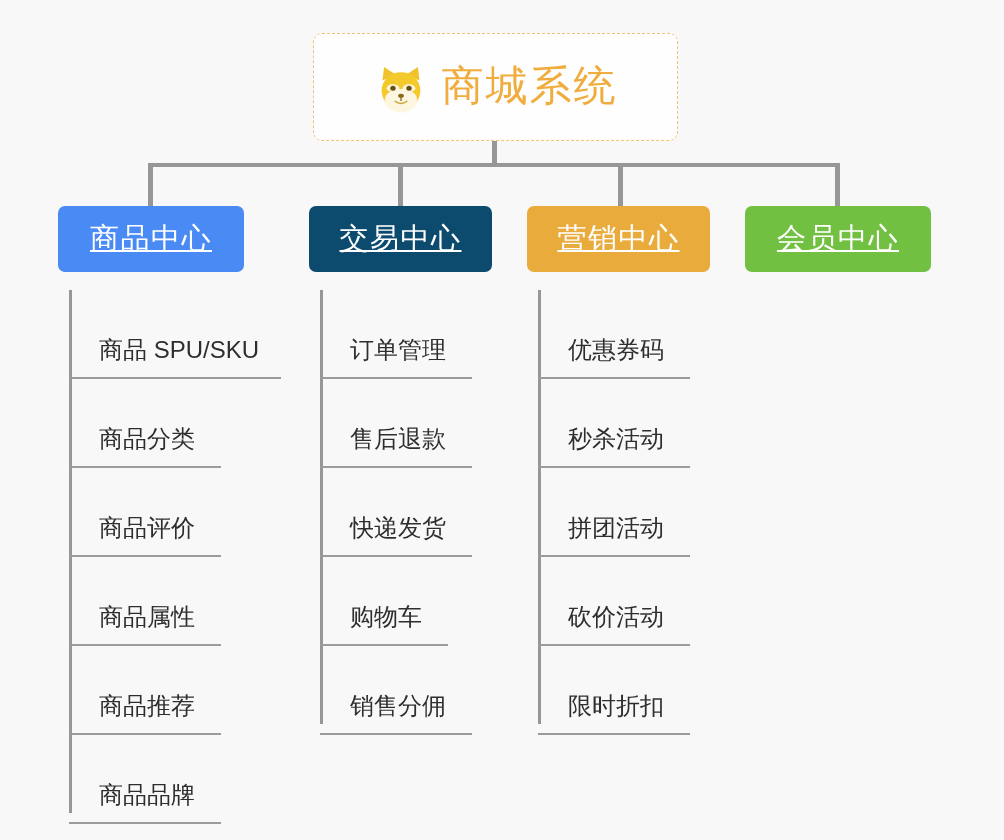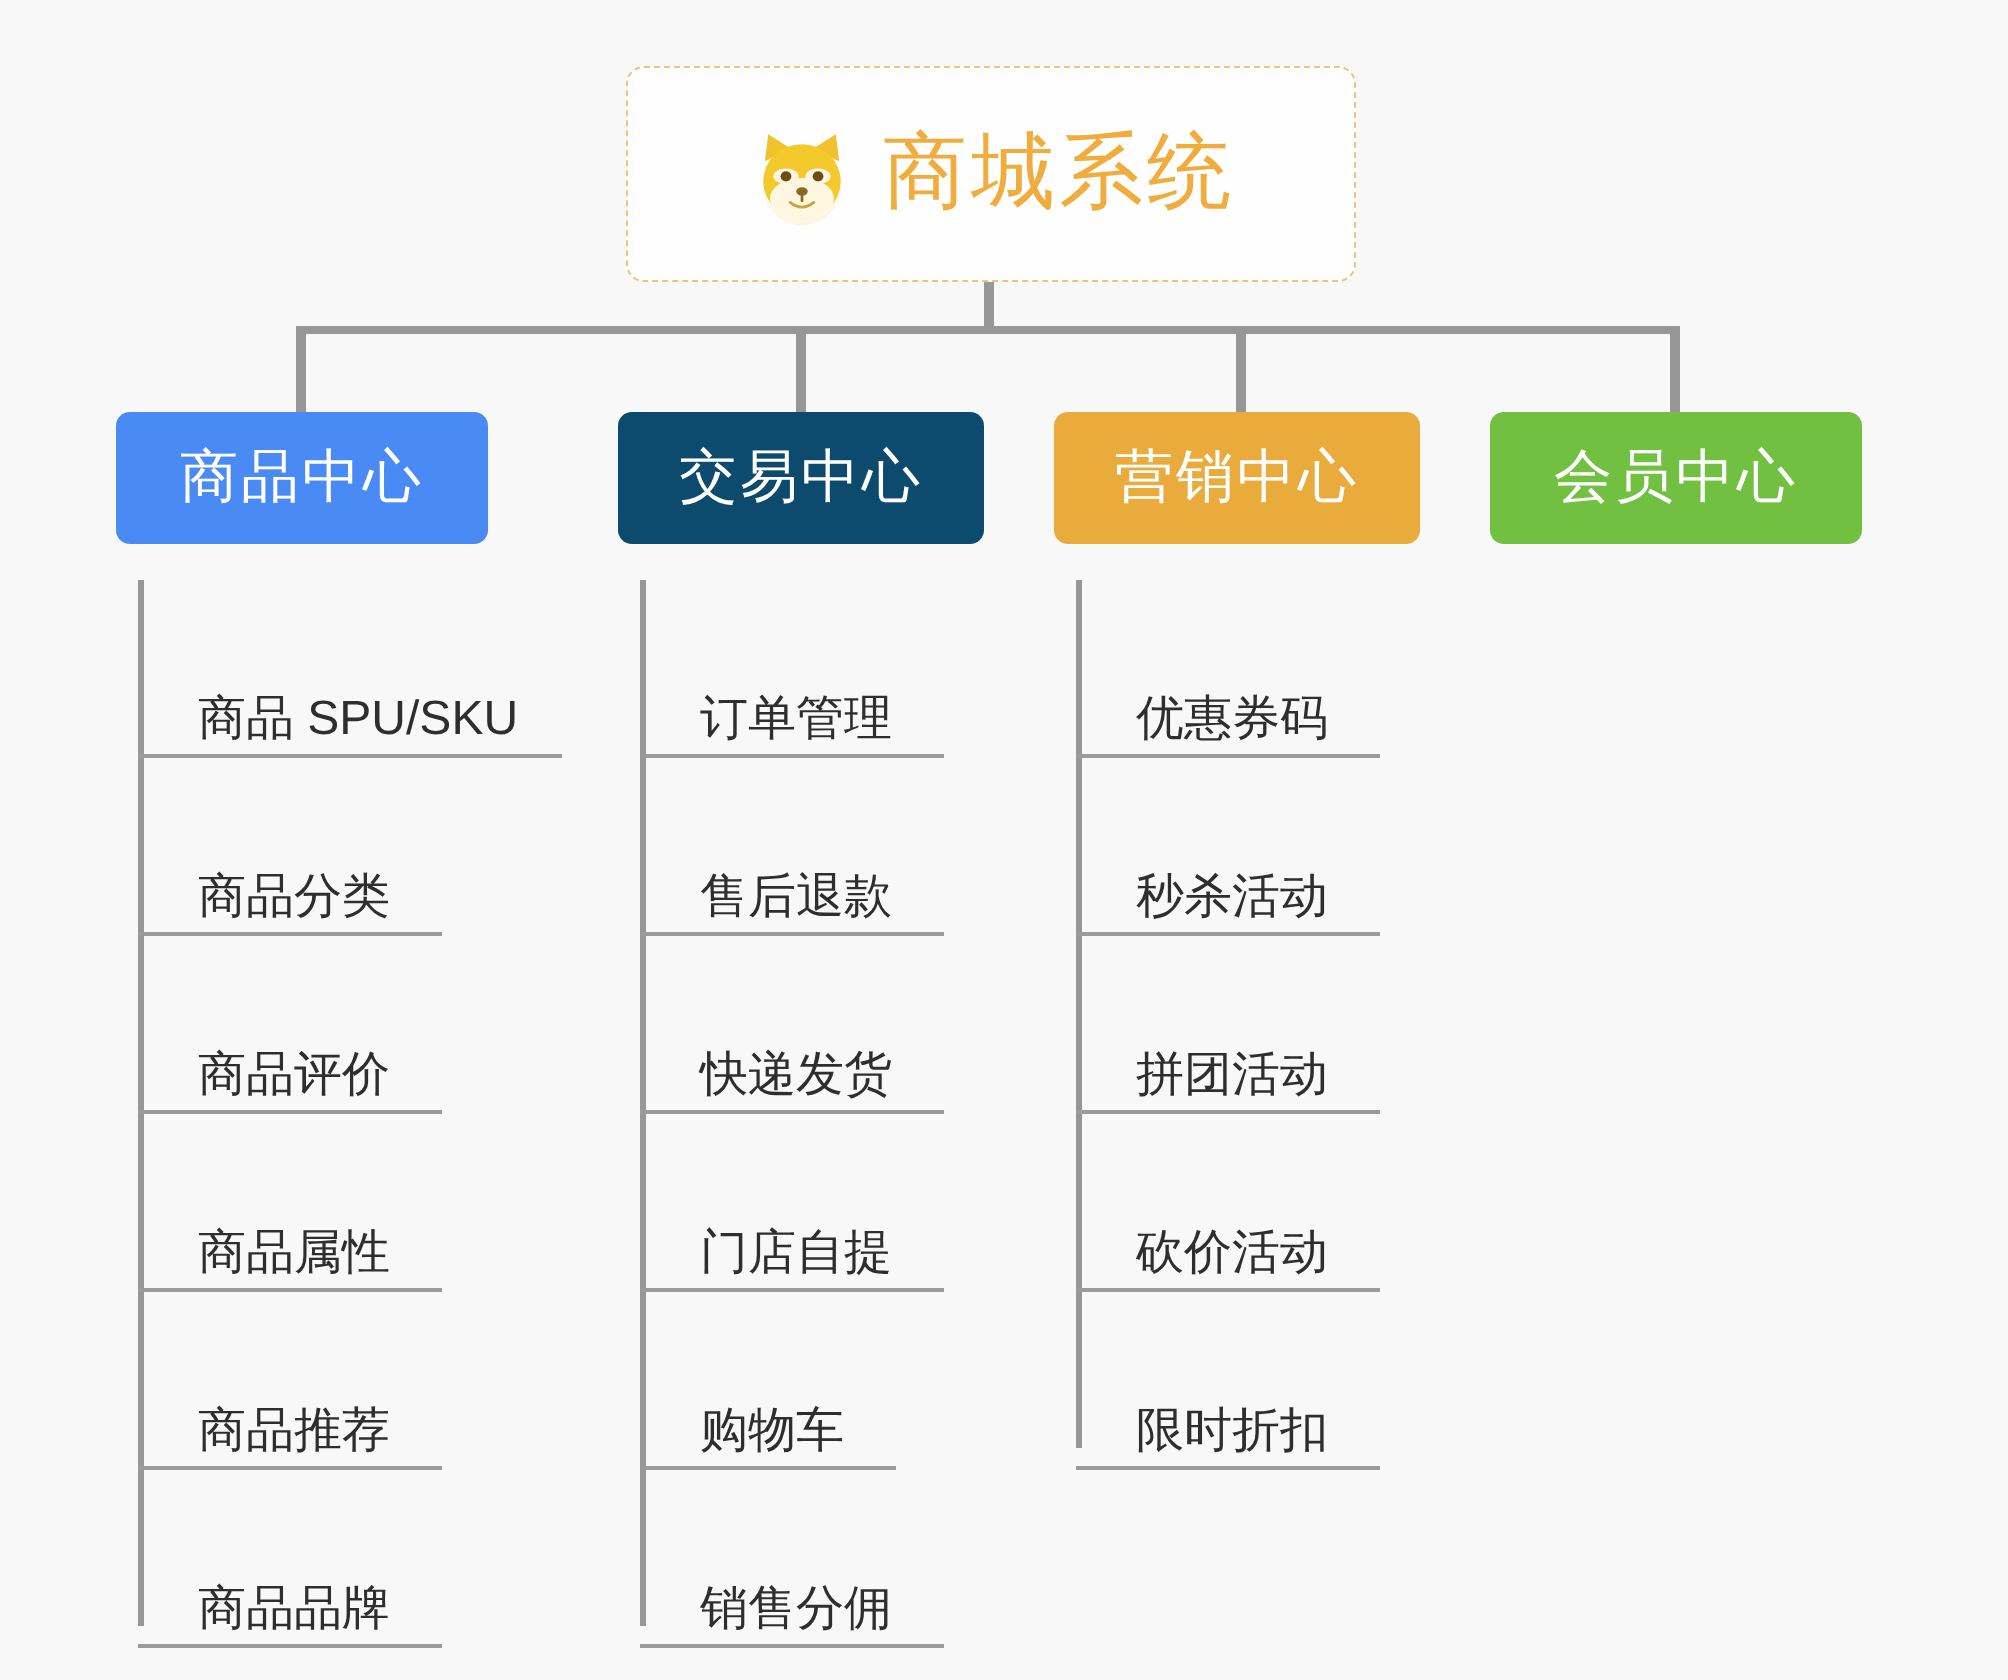--- a/index.html
+++ b/index.html
@@ -85,20 +85,21 @@
   .cat-header {
     height: 66px;
     border-radius: 7px;
     display: flex;
     align-items: center;
     justify-content: center;
     color: #ffffff;
     font-size: 29px;
     letter-spacing: 1.5px;
     white-space: nowrap;
+    text-decoration: underline;
   }
 
   
   .leaves {
     position: relative;
     margin-top: 18px;
     margin-left: 11px;
     padding-left: 0;
   }
   .spine {
@@ -110,21 +111,21 @@
     background: #979797;
   }
 
   .leaf {
     position: relative;
     height: 89px;
     display: flex;
     align-items: flex-end;
     justify-content: flex-start;
     padding-left: 30px;
-    padding-bottom: 6px;
+    padding-bottom: 16px;
   }
   .leaf::after {
     content: "";
     position: absolute;
     left: 0;
     bottom: 0;
     height: 2px;
     background: #9b9b9b;
   }
   .leaf-label {
@@ -225,23 +226,20 @@
       <div class="spine"></div>
       <div class="leaf leaf-0">
           <span class="leaf-label">订单管理</span>
         </div>
       <div class="leaf leaf-1">
           <span class="leaf-label">售后退款</span>
         </div>
       <div class="leaf leaf-2">
           <span class="leaf-label">快递发货</span>
         </div>
-      <div class="leaf leaf-3">
-          <span class="leaf-label">门店自提</span>
-        </div>
       <div class="leaf leaf-4">
           <span class="leaf-label">购物车</span>
         </div>
       <div class="leaf leaf-5">
           <span class="leaf-label">销售分佣</span>
         </div>
     </div>
   </div>
 
   <div class="column col-marketing" style="left:527px; width:183px;">

